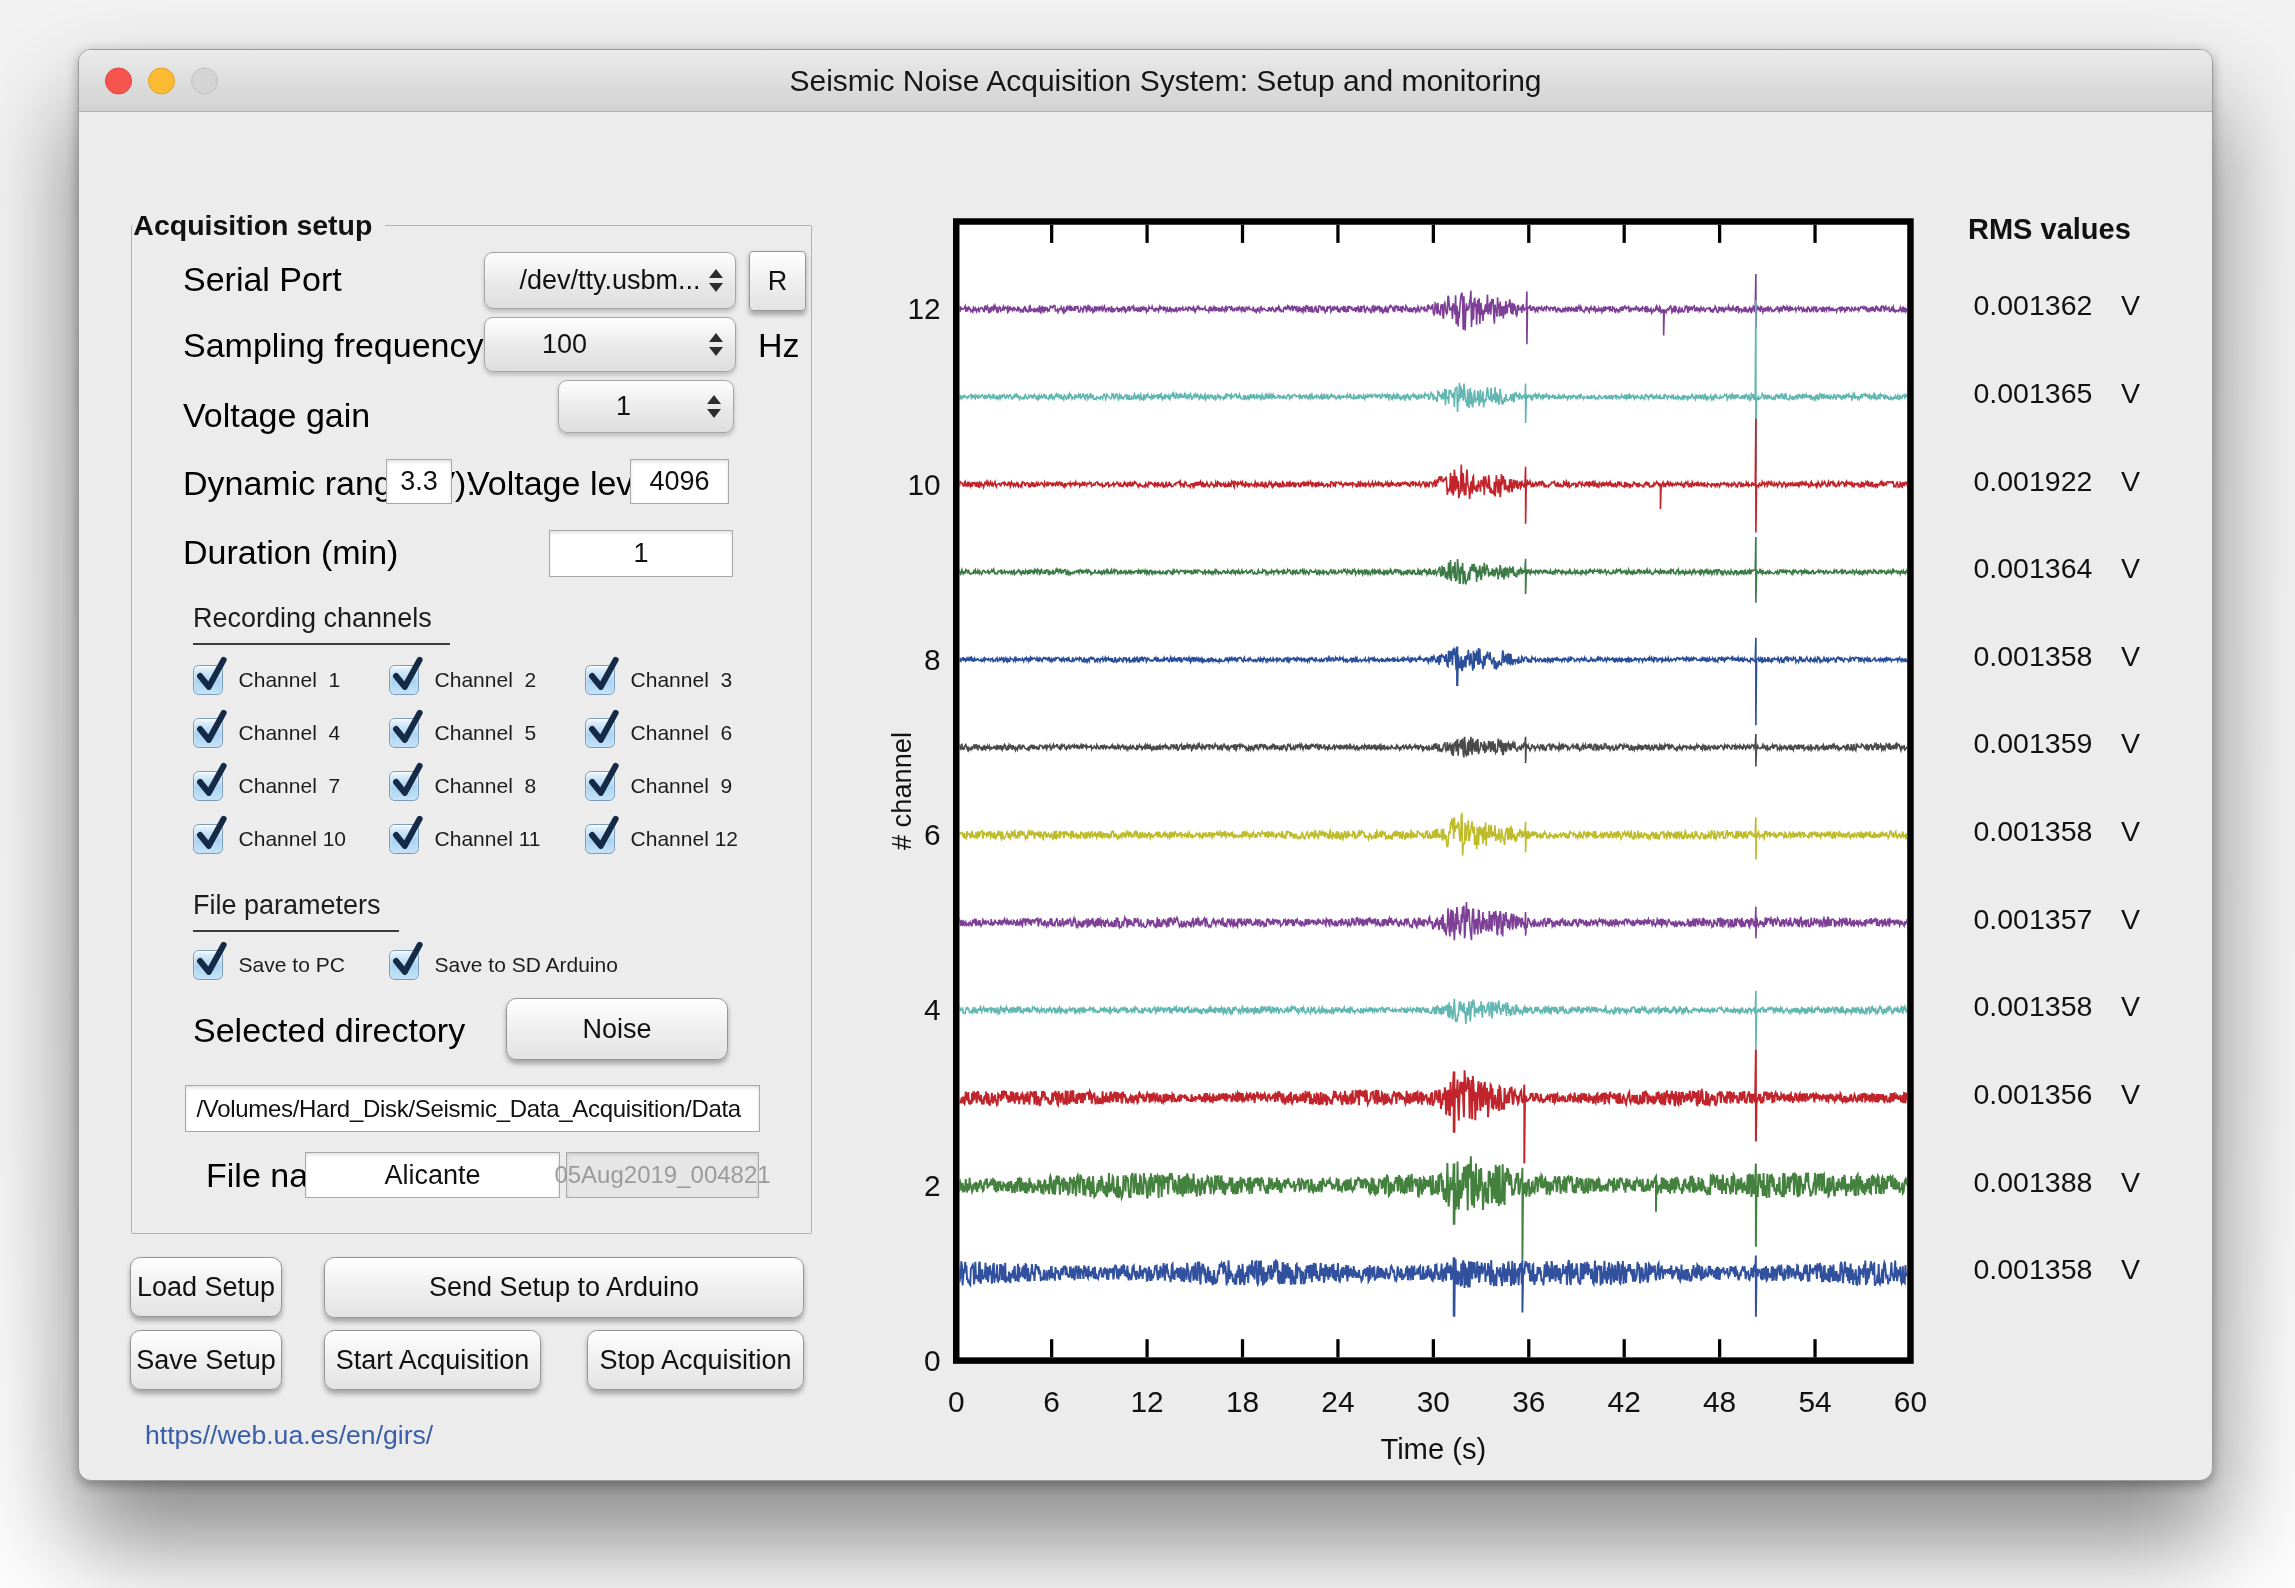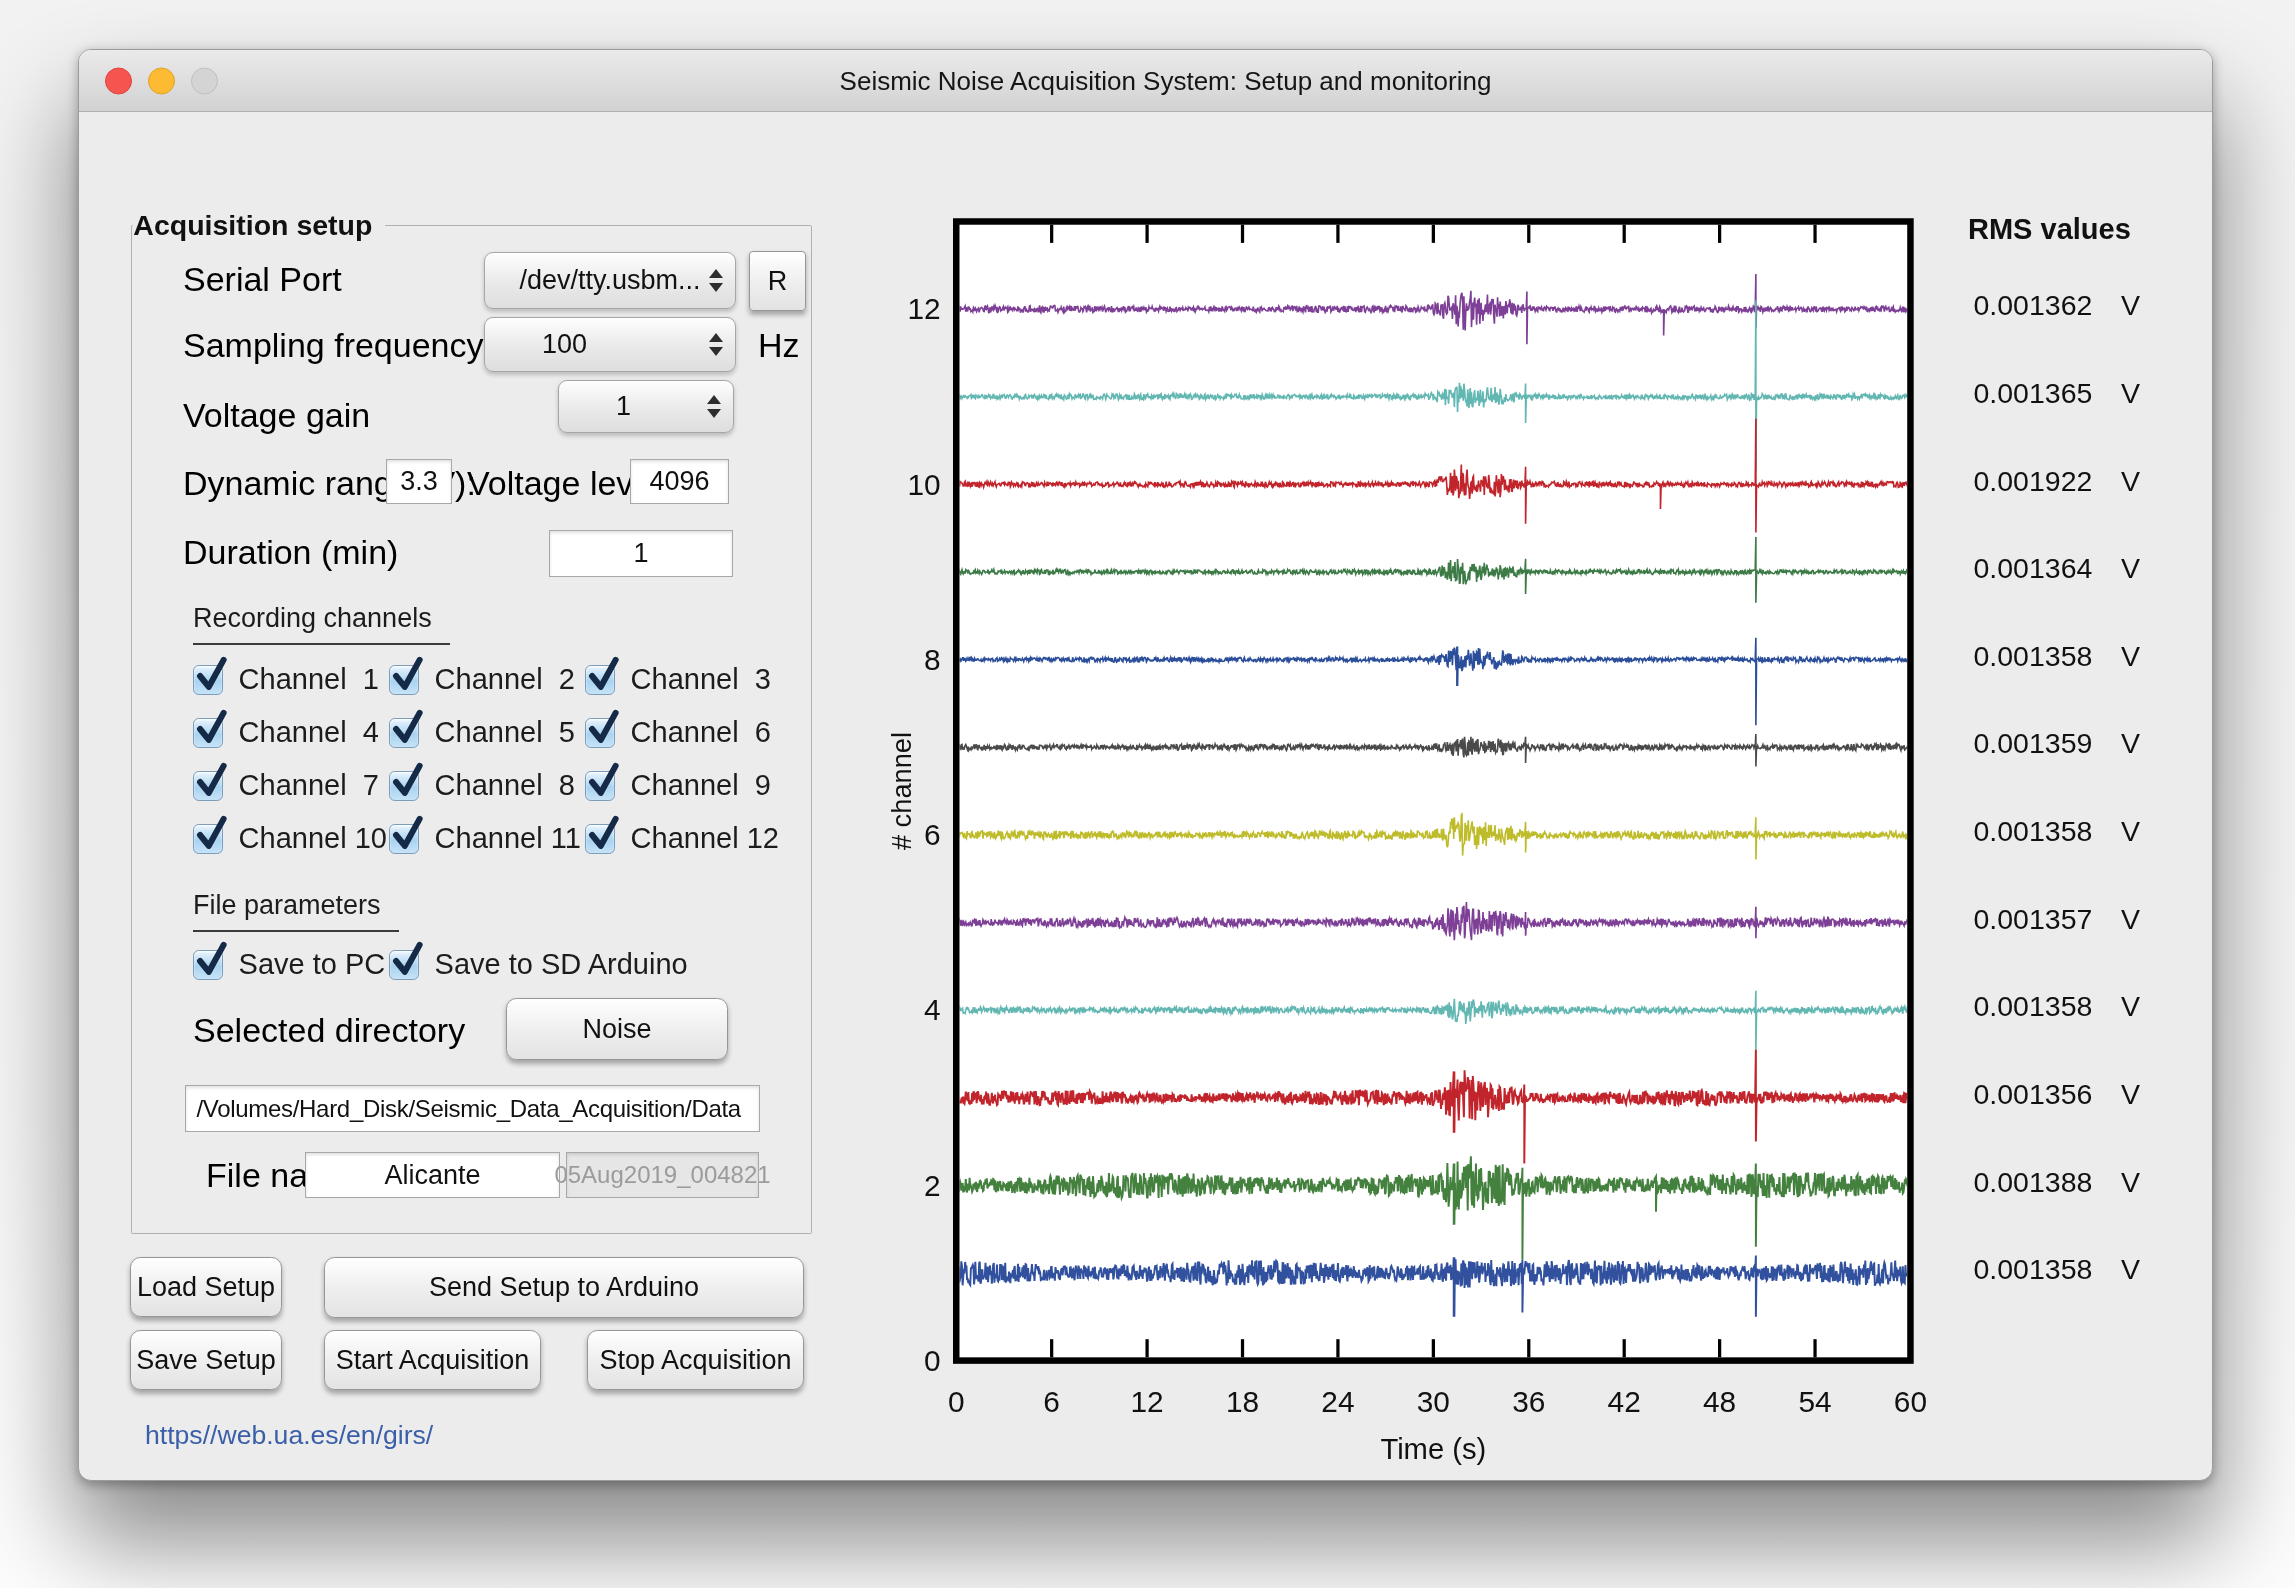--- a/index.html
+++ b/index.html
@@ -6,21 +6,21 @@
   *{box-sizing:border-box;font-family:"Liberation Sans",sans-serif;}
   .canvas{position:relative;width:2295px;height:1588px;overflow:hidden;
           background:linear-gradient(#f2f2f2 0%,#f5f5f5 70%,#fdfdfd 100%);}
   .window{position:absolute;left:78px;top:49px;width:2135px;height:1432px;
           background:#ececec;border:1.3px solid #9c9c9c;border-radius:13px;
           box-shadow:0 58px 97px 3.2px rgba(0,0,0,.45), 0 3.9px 11.7px rgba(0,0,0,.3);}
   .titlebar{position:absolute;left:0;top:0;width:100%;height:62px;
           background:linear-gradient(#eaeaea,#d2d2d2);border-bottom:1.3px solid #b0b0b0;
           border-radius:11.7px 11.7px 0 0;}
   .title{position:absolute;left:0;right:0;top:50%;transform:translateY(-50%);
-          text-align:center;font-size:26px;color:#161616;padding-left:40px;}
+          text-align:center;font-size:30px;color:#161616;padding-left:40px;}
   .light{position:absolute;top:50%;transform:translateY(-50%);width:27px;height:27px;border-radius:50%;}
   .light.red{left:26px;background:#f6544e;border:1.3px solid #e04440;}
   .light.yellow{left:69px;background:#fcbb33;border:1.3px solid #e0a126;}
   .light.gray{left:112px;background:#d4d4d4;border:1.3px solid #c0c0c0;}
   .lbl{position:absolute;font-size:34px;color:#000000;white-space:nowrap;transform:translateY(-50%);}
   .heading{font-size:27px;color:#1c1c1c;border-bottom:2.6px solid #3b3b3b;padding:0 18px 9px 0;
           display:inline-block;white-space:nowrap;}
   fieldset.setup{position:absolute;left:52px;top:159px;width:681px;height:1025px;margin:0;
           border:1.9px solid #b1b1b1;border-radius:1.3px;padding:0;}
   fieldset.setup legend{font-size:28.5px;font-weight:bold;color:#111;padding:0 13px 0 0;margin-left:1.3px;}
@@ -41,21 +41,21 @@
   .btn{position:absolute;border-radius:10.4px;border:1.3px solid #969696;
           background:linear-gradient(#ffffff,#efefef 50%,#e3e3e3);
           box-shadow:0 3.2px 5.8px rgba(0,0,0,.3);
           display:flex;align-items:center;justify-content:center;font-size:27px;color:#111;cursor:default;}
   .btn.square{border-radius:3.9px;}
   .cb-item{display:flex;align-items:center;gap:15.6px;}
   .cb{position:relative;width:30px;height:30px;border-radius:5.8px;flex:0 0 30px;
           background:linear-gradient(#eaf5fd,#a9d3f1 55%,#c6e3f8);
           border:1.3px solid #7c9cb8;box-shadow:inset 0 1.3px 1.9px rgba(255,255,255,.9);}
   .cb svg{position:absolute;left:0px;top:-11.7px;width:35px;height:40px;overflow:visible;}
-  .cb-label{font-size:29px;color:#1c1c1c;white-space:pre;}
+  .cb-label{font-size:21px;color:#1c1c1c;white-space:pre;}
   .channels-grid{position:absolute;left:114px;top:603px;width:597px;
           display:grid;grid-template-columns:196px 196px 205px;grid-auto-rows:53px;align-items:center;}
   .link{position:absolute;left:66px;top:1385px;transform:translateY(-50%);
           font-size:26.6px;color:#3a5fa8;text-decoration:none;}
   .rms-row{position:absolute;left:1875px;width:272px;height:39px;}
   .rms-val{position:absolute;left:19.5px;top:0;font-size:28.5px;color:#111;}
   .rms-unit{position:absolute;left:167px;top:0;font-size:28.5px;color:#111;}
   .rms-head{position:absolute;left:1889px;top:163px;font-size:29px;font-weight:bold;color:#111;white-space:nowrap;}
   #plot-svg{position:absolute;left:798px;top:117px;}
 </style>

